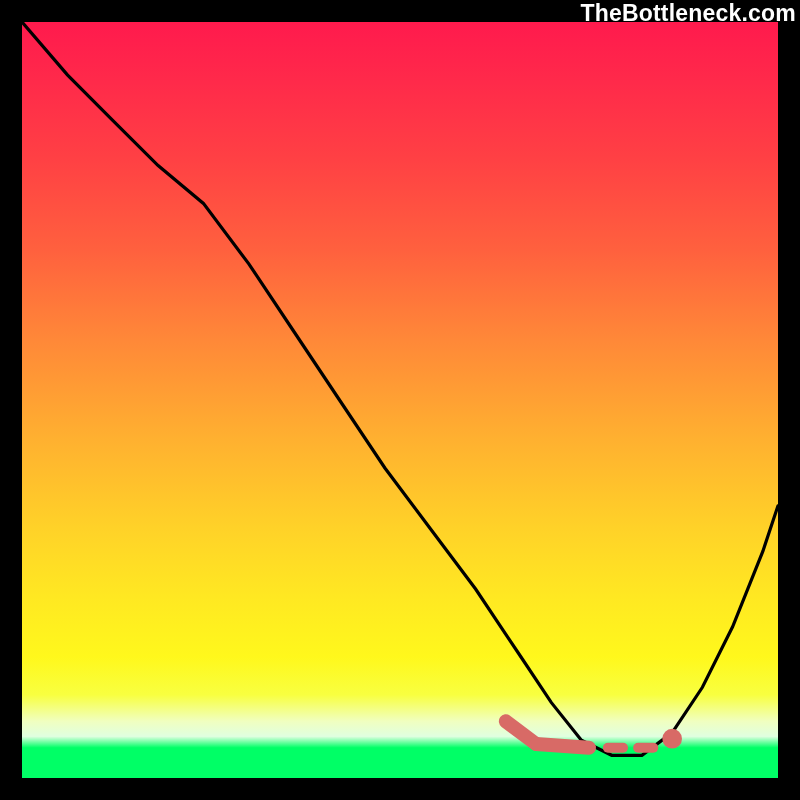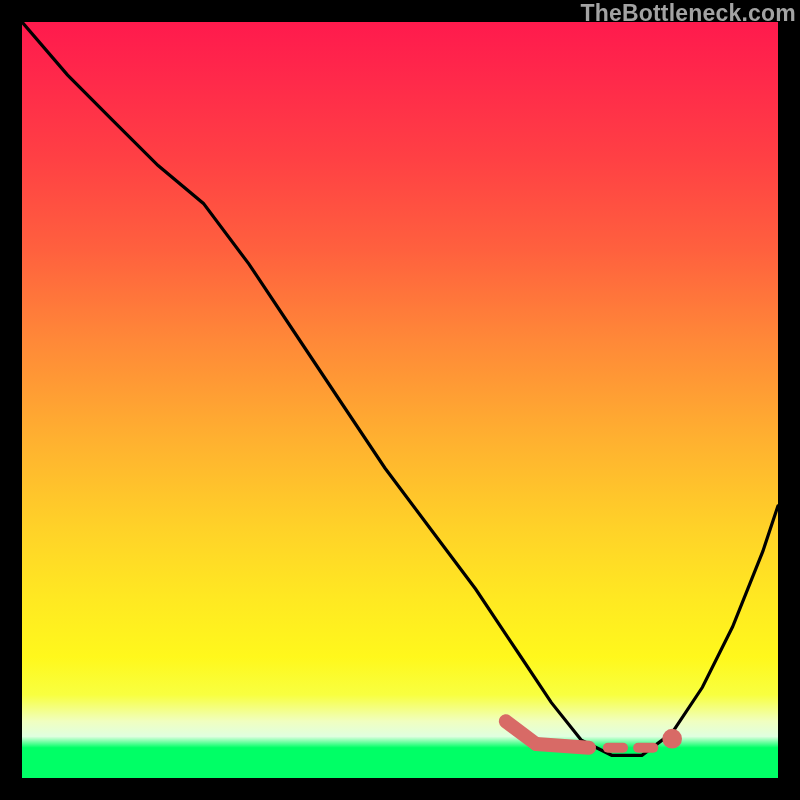--- a/index.html
+++ b/index.html
@@ -40,21 +40,21 @@
       #f0ffc0 92.5%,
       #e0ffe0 94.5%,
       #00ff66 96%,
       #00ff66 100%
     );
   }
   .watermark {
     position: absolute;
     top: 0px;
     right: 4px;
-    color: #a3a3a3;
+    color: #ffffff;
     font-size: 23px;
     font-weight: bold;
     letter-spacing: 0.2px;
     z-index: 5;
   }
   svg.overlay {
     position: absolute;
     left: 0;
     top: 0;
     width: 756px;

